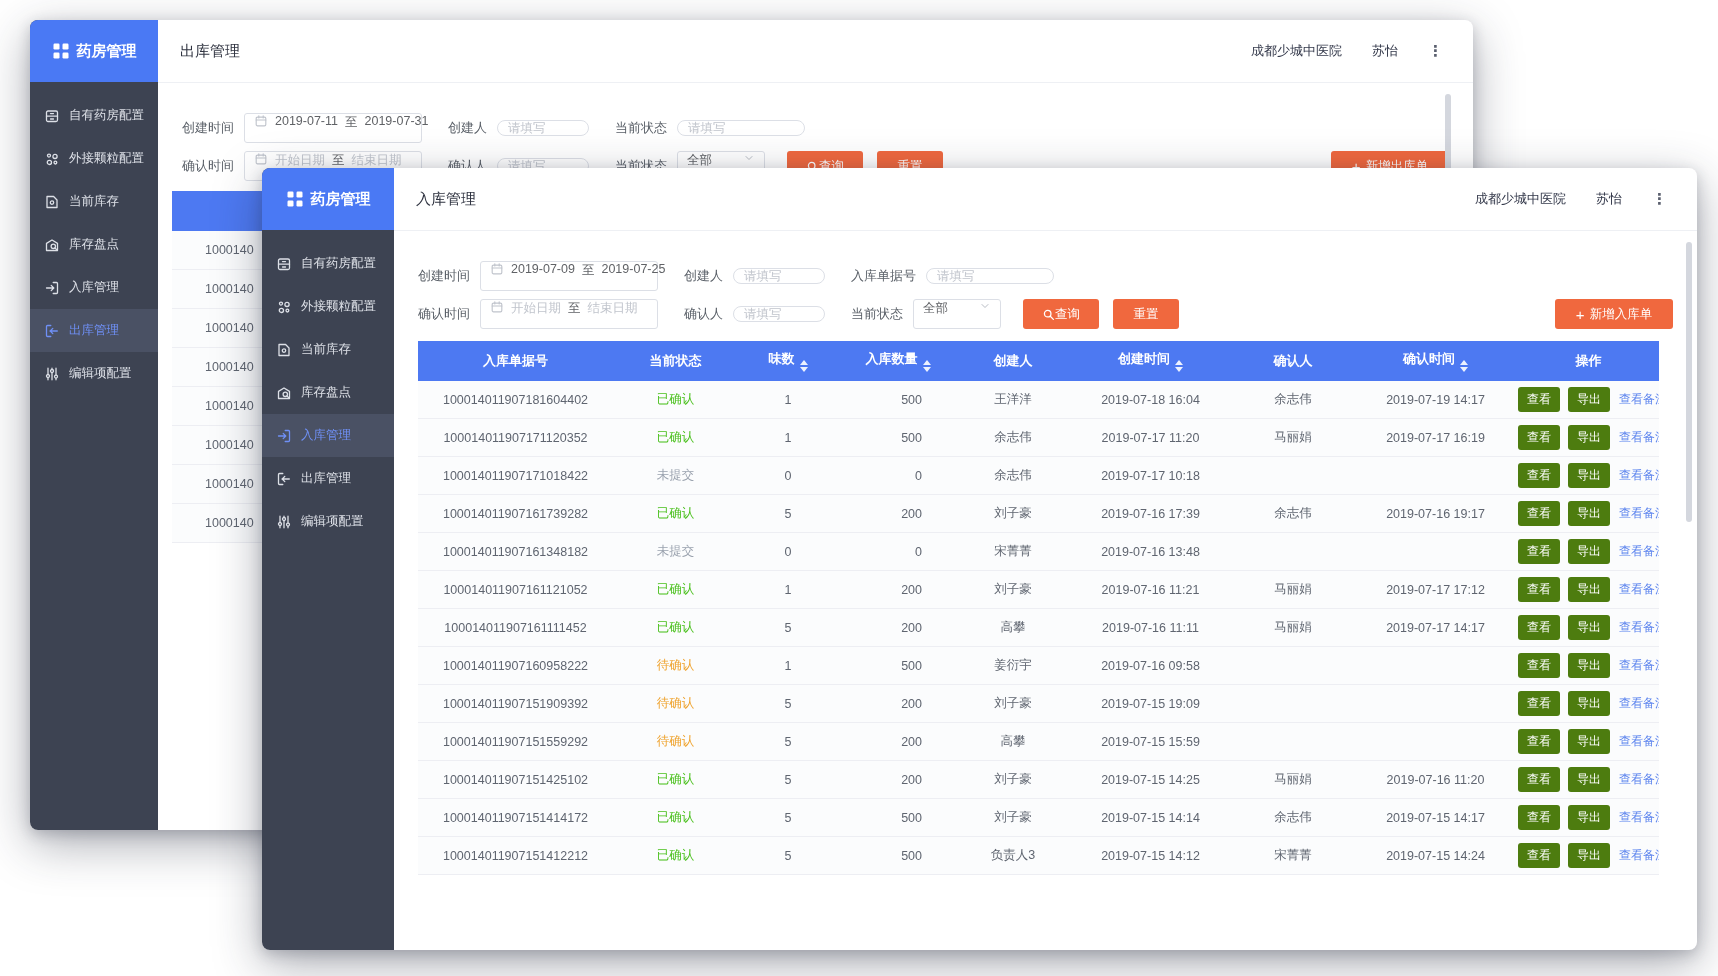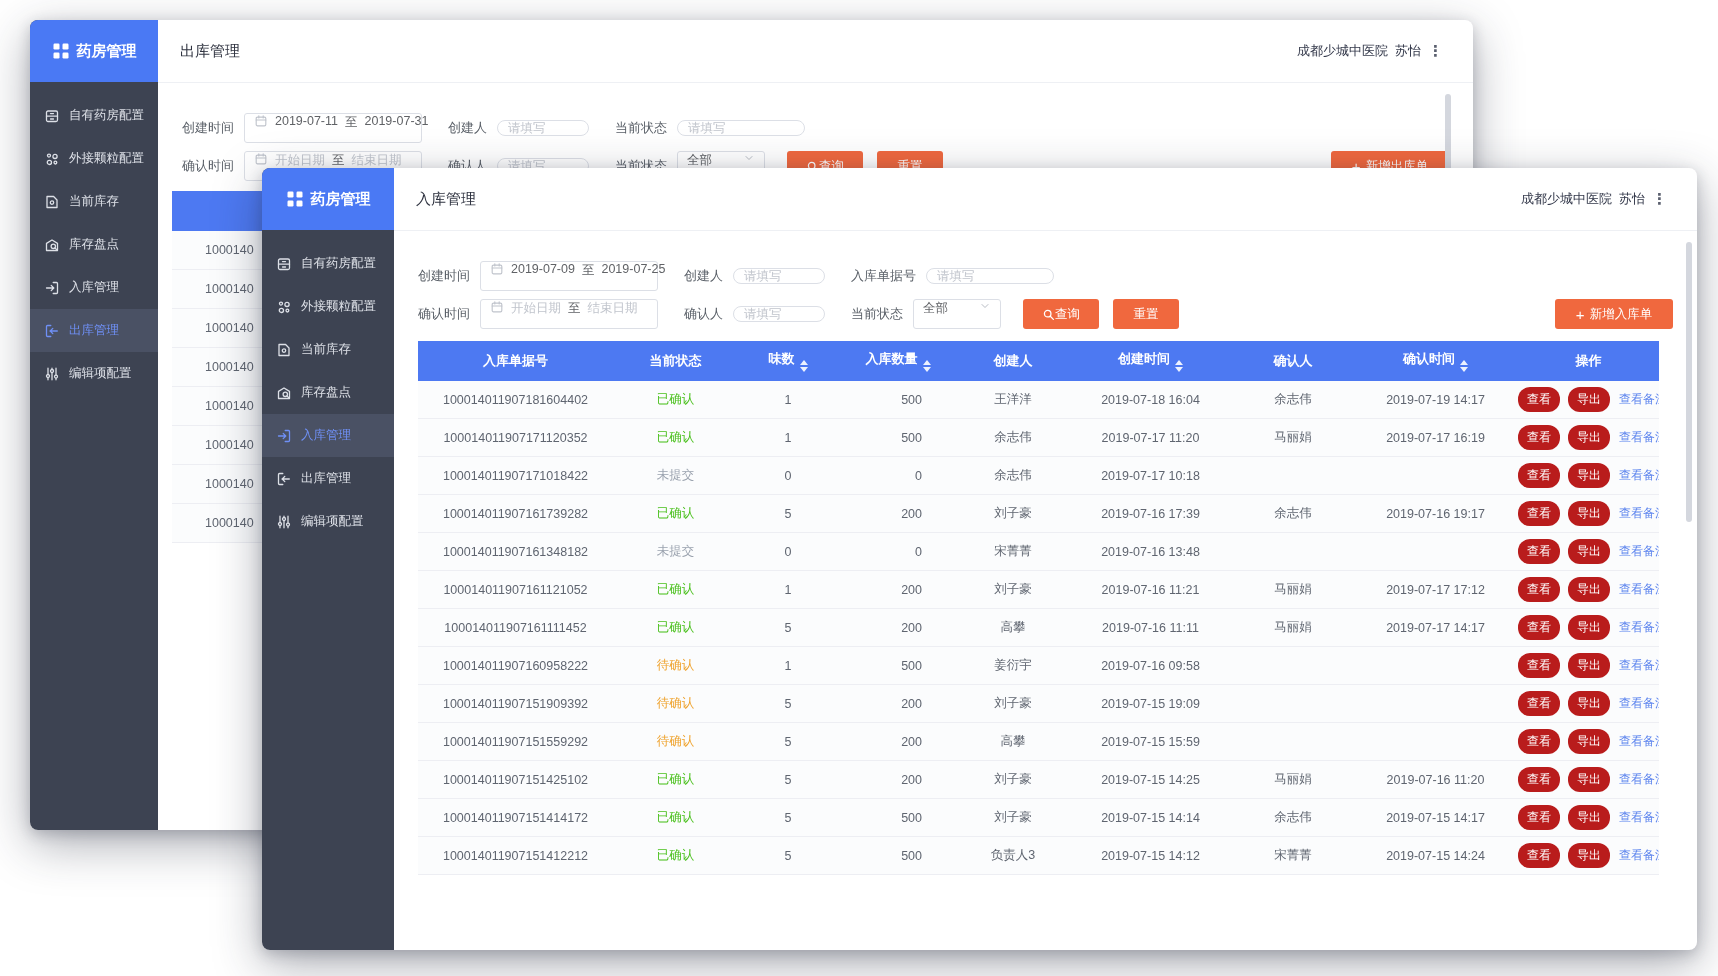--- a/index.html
+++ b/index.html
@@ -19,21 +19,21 @@
   .side-item{height:43px;display:flex;align-items:center;gap:9px;padding-left:14px;
              color:#dde0e7;font-size:12.5px;cursor:pointer;white-space:nowrap}
   .side-item.active{background:#4a5164;color:#6f90f6}
   .side-icon{width:16px;height:16px;display:inline-flex;flex:none}
   .side-icon svg{width:16px;height:16px}
 
   .main{flex:1;display:flex;flex-direction:column;position:relative;min-width:0}
   .topbar{height:62px;flex:none;border-bottom:1px solid #eef0f4;display:flex;align-items:center;
           padding:0 30px 0 22px}
   .page-title{font-size:15px;color:#2f3340}
-  .user-area{margin-left:auto;display:flex;align-items:flex-start;gap:7px;font-size:13px;color:#33384a}
+  .user-area{margin-left:auto;display:flex;align-items:flex-start;gap:30px;font-size:13px;color:#33384a}
   .more{font-size:15px;color:#5a5f6e;cursor:pointer;font-weight:bold}
 
   .filters{padding:30px 24px 0;display:flex;flex-direction:column;gap:8px;flex:none}
   .f-row{display:flex;align-items:center}
   .f-label{font-size:13px;color:#5a6068;margin-right:10px;white-space:nowrap}
   .f-gap{margin-left:26px}
   .control{height:30px;border:1px solid #dcdfe6;border-radius:3px;background:#fff;
            display:flex;font-size:12.5px;color:#606266;box-sizing:border-box}
   .date-range{width:178px;padding:0 9px;gap:7px;white-space:nowrap}
   .icon-slot.cal{width:14px;height:14px;color:#c0c4cc;flex:none}
@@ -63,21 +63,21 @@
   .table-wrap{margin:12px 38px 0 24px;flex:none}
   table{width:100%;border-collapse:collapse;table-layout:fixed}
   thead th{background:#4d79f2;color:#fff;font-size:13px;font-weight:bold;height:40px;
            text-align:center;padding:0}
   tbody td{height:37px;font-size:12.5px;color:#5f6570;text-align:center;background:#fbfcfd;
            border-bottom:1px solid #edeef3;padding:0;overflow:hidden;white-space:nowrap}
   td.qty{text-align:right;padding-right:36px}
   .st-confirmed{color:#4bc01e}
   .st-pending{color:#efa32e}
   .st-unsubmitted{color:#9aa2ae}
-  .mini-btn{background:#b91c1c;color:#fff;border:none;border-radius:12px;font-size:12px;
+  .mini-btn{background:#4d7c0f;color:#fff;border:none;border-radius:3px;font-size:12px;
             padding:4px 9px;cursor:pointer;font-family:"Liberation Sans","DejaVu Sans",sans-serif}
   .mini-btn + .mini-btn{margin-left:8px}
   .link{color:#5b83ee;font-size:12px;cursor:pointer;margin-left:9px;white-space:nowrap}
 
   .caret{display:inline-flex;flex-direction:column;margin-left:5px;vertical-align:-2px;gap:2px}
   .caret i{width:0;height:0;border-left:4px solid transparent;border-right:4px solid transparent;display:block}
   .caret .up{border-bottom:5px solid rgba(255,255,255,.9)}
   .caret .dn{border-top:5px solid rgba(255,255,255,.9)}
 
   .pagination{margin:42px 38px 0 0;display:flex;justify-content:flex-end;align-items:center;

